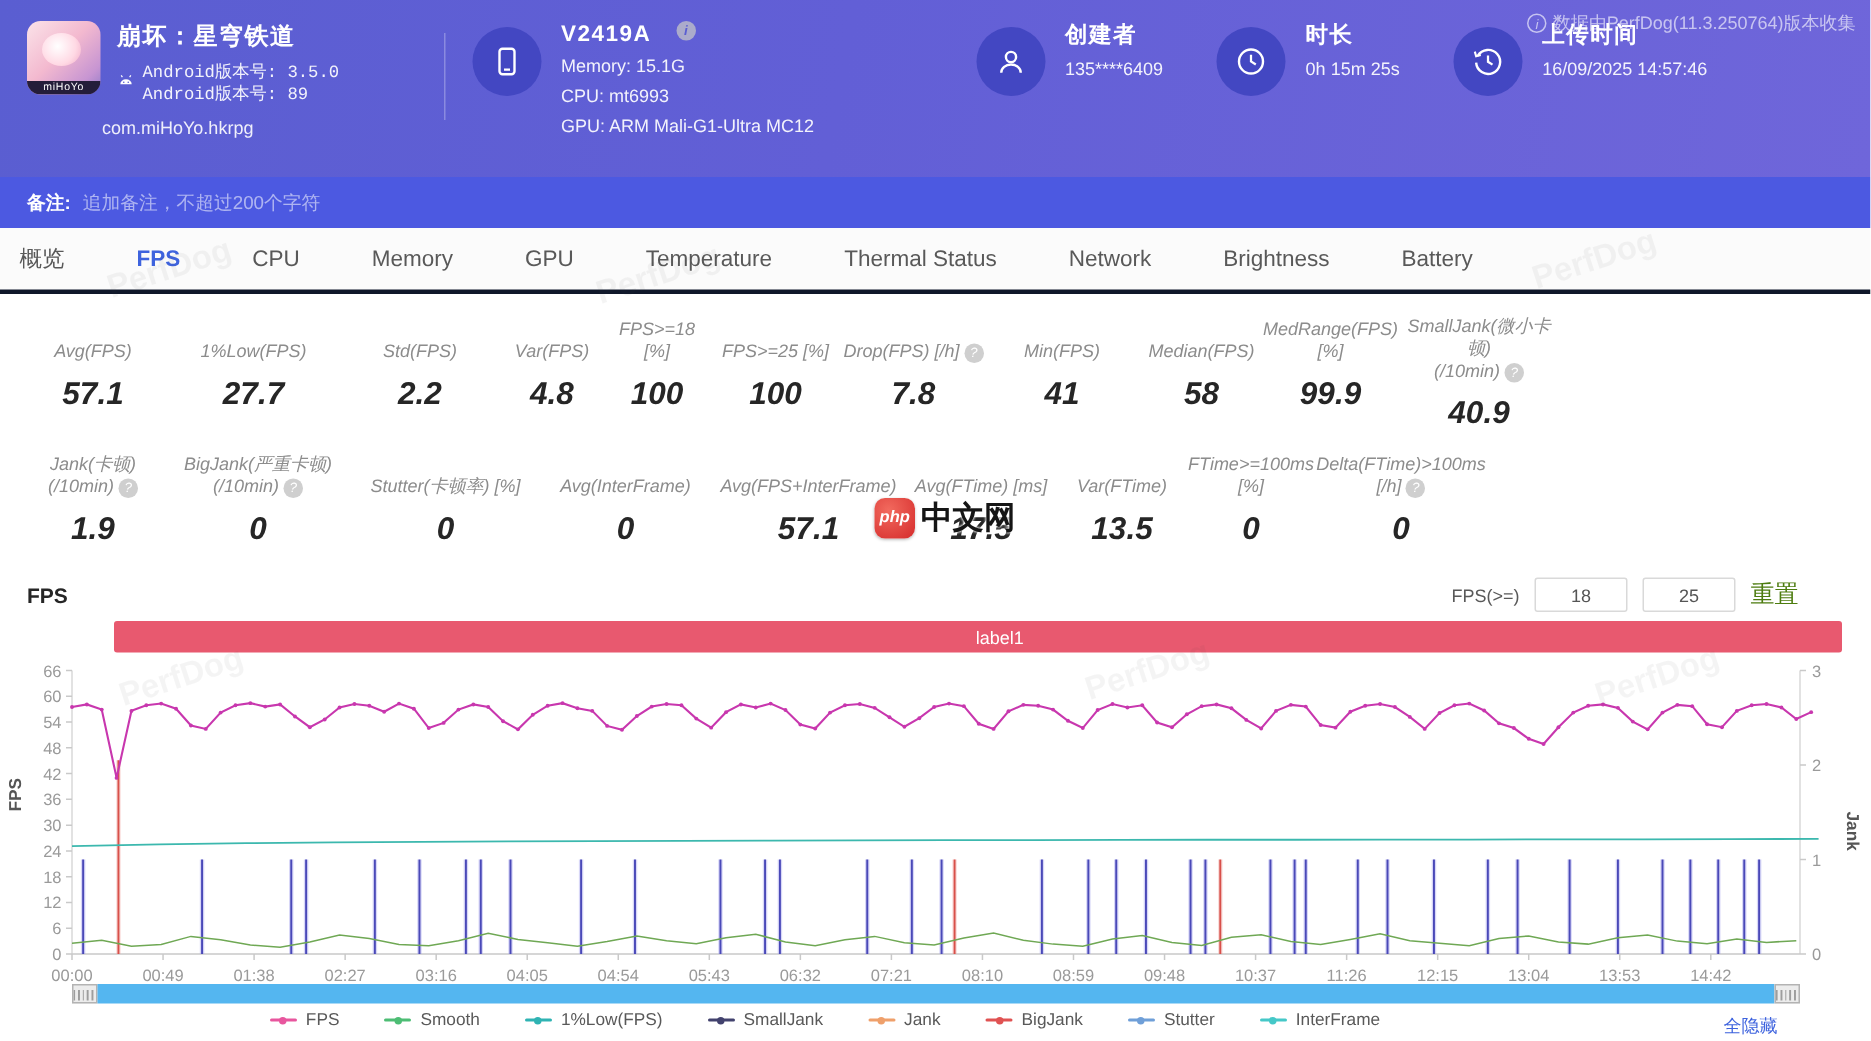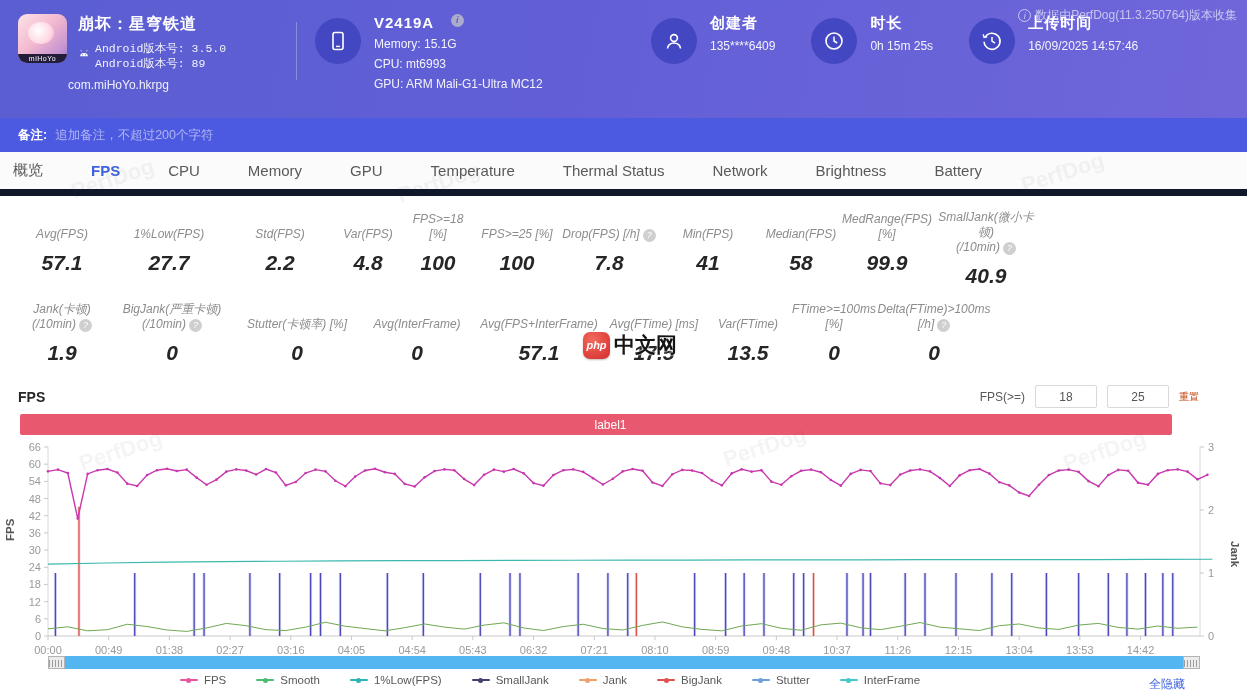--- a/index.html
+++ b/index.html
@@ -41,21 +41,21 @@
     font-size:9px; line-height:13px; text-align:center; font-weight:bold; font-style:italic; }
 
   
   .remark { height:34px; background:#4c59e1; color:#fff; font-size:12.5px;
     display:flex; align-items:center; padding-left:18px; }
   .remark b { font-weight:bold; margin-right:8px; }
   .remark .ph { color:rgba(255,255,255,.55); }
 
   
   .tabbar { height:44px; display:flex; align-items:center; padding-left:8px; background:#fbfbfb;
-    border-bottom:7px solid #0f172a; }
+    border-bottom:3px solid #0f172a; }
   .tab { font-size:15px; color:#595959; padding:0 24px; cursor:pointer; }
   .tab:first-child { padding-left:5px; }
   .tab.active { color:#3e63de; font-weight:bold; }
 
   
   .metrics { padding:14px 0 0 14px; }
   .mrow { display:grid; margin-bottom:12px; }
   .mrow1 { grid-template-columns:96px 118px 104px 72px 68px 90px 94px 104px 82px 90px 108px 138px; }
   .mrow2 { grid-template-columns:96px 124px 126px 114px 130px 100px 88px 84px 116px 170px; }
   .mcell { text-align:center;font-style:italic; }
@@ -64,22 +64,22 @@
   .mval { font-size:21px; font-weight:bold; color:#262626; margin-top:9px; }
   .q { display:inline-block; width:13px; height:13px; border-radius:50%; background:#cfcfcf; color:#fff;
     font-size:9px; line-height:13px; text-align:center; margin-left:3px; }
 
   
   .fps-head { display:flex; justify-content:space-between; align-items:center; padding:8px 48px 6px 18px; }
   .fps-title { font-size:14px; font-weight:bold; color:#262626; }
   .fps-ctrl { display:flex; align-items:center; gap:10px; font-size:12px; color:#595959; }
   .fps-ctrl input { width:62px; height:23px; border:1px solid #d9d9d9; border-radius:2px;
     text-align:center; font-size:12px; color:#555; outline:none; }
-  .reset { color:#c2410c; cursor:pointer; font-size:10px; }
-  .band-bar { margin-left:20px; width:1152px; height:21px; background:#e8596f; border-radius:2px;
+  .reset { color:#4d7c0f; cursor:pointer; font-size:16px; }
+  .band-bar { margin-left:76px; width:1152px; height:21px; background:#e8596f; border-radius:2px;
     color:#fff; font-size:12px; display:flex; align-items:center; justify-content:center;padding-left:29px; }
 
   
   .chart-wrap { position:relative; }
   svg text.tick { font-size:11px; fill:#9a9a9a; font-family:"Liberation Sans",sans-serif; }
   svg text.axlbl { font-size:11.5px; fill:#555; font-weight:bold; font-family:"Liberation Sans",sans-serif; }
 
   
   .scroll-row { position:absolute; left:48px; top:656px; width:1152px; height:13px; display:flex; }
   .sb-handle { width:17px; height:13px; border:1px solid #b3b3b3; background:#ececec;

